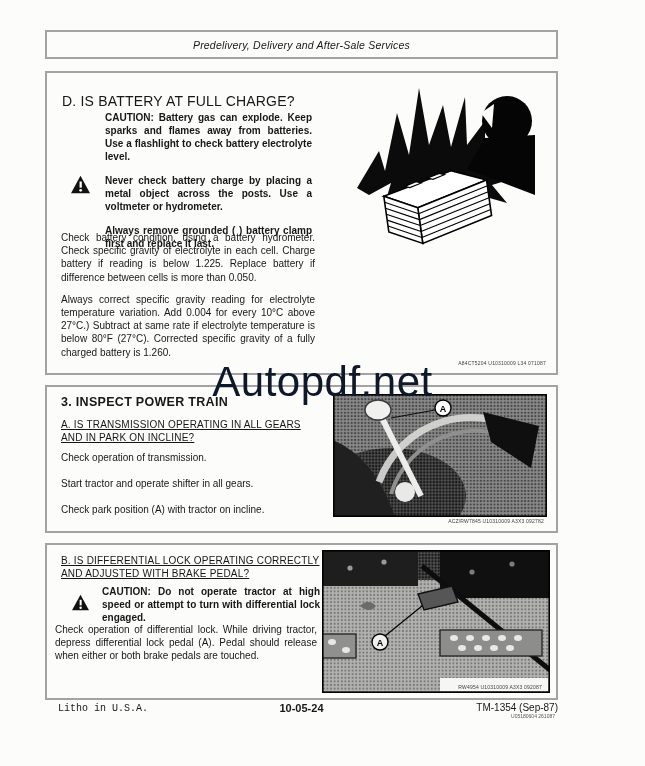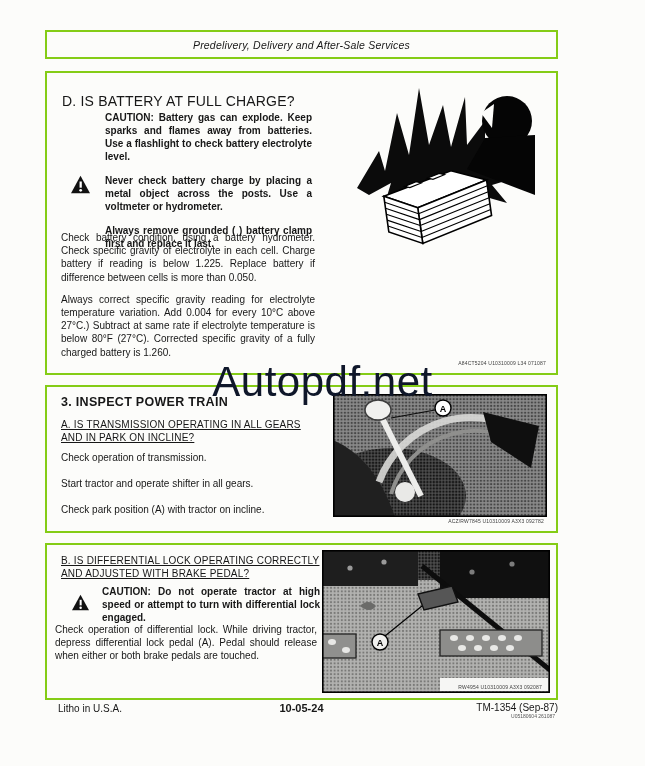--- a/index.html
+++ b/index.html
@@ -1,39 +1,39 @@
 <!DOCTYPE html>
 <html><head>
 <meta charset="utf-8">
 <style>
   html,body{margin:0;padding:0;background:#e9e9e6;}
   #page{position:relative;width:645px;height:766px;background:#fcfcfa;overflow:hidden;
         font-family:"Liberation Sans",sans-serif;color:#171717;}
-  .box{position:absolute;border:2px solid #84cc16;background:#fcfcfa;box-sizing:border-box;}
+  .box{position:absolute;border:2px solid #a3a3a3;background:#fcfcfa;box-sizing:border-box;}
   #header-box{left:45px;top:30px;width:513px;height:29px;display:flex;align-items:center;justify-content:center;}
   .header-title{font-style:italic;font-size:10.5px;letter-spacing:.2px;}
   #battery-box{left:45px;top:71px;width:513px;height:304px;}
   #powertrain-box{left:45px;top:385px;width:513px;height:148px;}
   #difflock-box{left:45px;top:543px;width:513px;height:157px;}
   .sec-heading{position:absolute;left:15px;top:20px;font-size:14px;letter-spacing:.2px;}
   .pt-heading{position:absolute;left:14px;top:8px;font-size:12.5px;font-weight:bold;letter-spacing:.3px;}
   .question{position:absolute;font-size:10px;line-height:1.3;letter-spacing:.2px;text-decoration:underline;}
   .caution{position:absolute;display:flex;align-items:center;}
   .caution-text{font-weight:bold;font-size:10px;line-height:1.3;text-align:justify;}
   .caution-text p{margin:0 0 11px 0;}
   .warn-icon{flex:0 0 auto;}
   .body-text{position:absolute;font-size:10px;line-height:1.32;text-align:justify;}
   .body-text p{margin:0 0 9px 0;}
   .plain p{text-align:left;margin:0 0 13px 0;}
   .photo{position:absolute;}
   .micro-cap{position:absolute;font-size:5px;color:#3d3d3d;letter-spacing:.2px;white-space:nowrap;}
   #watermark{position:absolute;left:50%;top:358px;transform:translateX(-50%);
              font-size:42px;font-weight:400;letter-spacing:.5px;z-index:6;}
   #footer{position:absolute;left:45px;top:701px;width:513px;height:24px;font-size:10px;}
-  .footer-left{position:absolute;left:13px;top:2px;}
+  .footer-left{position:absolute;left:13px;top:2px;font-family:Liberation Mono, monospace;}
   .footer-center{position:absolute;left:0;right:0;top:1px;text-align:center;font-weight:bold;font-size:11px;}
   .footer-right{position:absolute;right:0;top:1px;}
   .footer-small{position:absolute;right:3px;top:12px;font-size:5px;color:#555;}
 </style>
 </head>
 <body>
 
 <div id="page">
 
   <div id="header-box" class="box">

